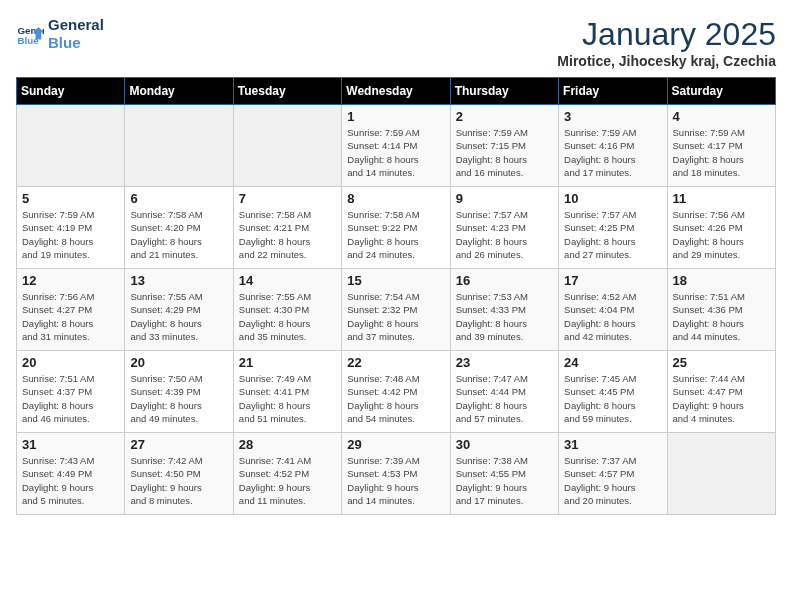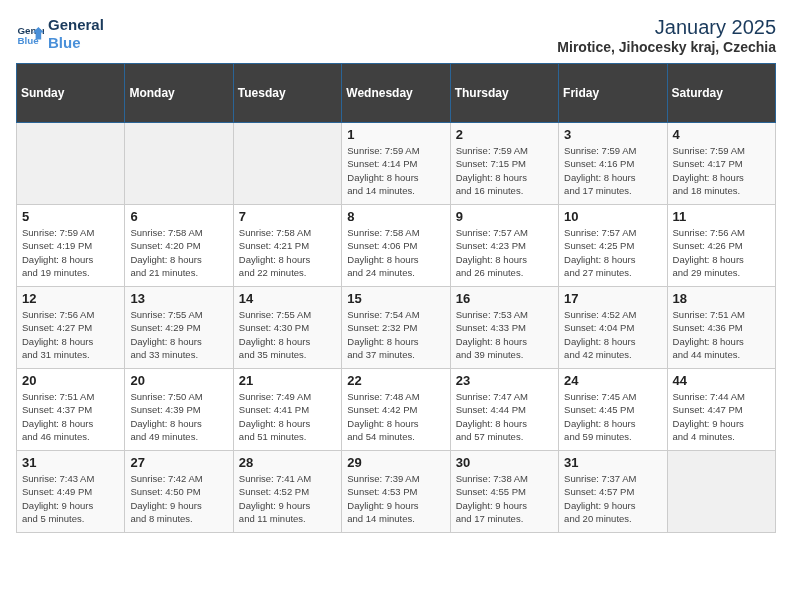--- a/index.html
+++ b/index.html
@@ -22,39 +22,39 @@
       gap: 4px;
     }
     .logo-icon {
       width: 28px;
       height: 28px;
     }
     .title-block {
       text-align: right;
     }
     .cal-title {
-      font-size: 20px;
+      font-size: 32px;
       color: #1a3a5c;
       font-weight: normal;
     }
     .cal-subtitle {
       font-size: 14px;
       color: #333;
       font-weight: bold;
     }
     table {
       width: 100%;
       border-collapse: collapse;
       table-layout: fixed;
     }
     thead th {
-      background: #404040;
+      background: #000000;
       color: #fff;
       font-size: 12px;
-      padding: 22px 4px;
+      padding: 6px 4px;
       text-align: left;
       border: 1px solid #2a6496;
     }
     tbody td {
       border: 1px solid #ccc;
       vertical-align: top;
       padding: 4px 5px;
       font-size: 10px;
       color: #333;
       height: 82px;
@@ -164,21 +164,21 @@
         <td>
           <span class="day-num">7</span>
           <div class="cell-content">Sunrise: 7:58 AM</div>
           <div class="cell-content">Sunset: 4:21 PM</div>
           <div class="cell-content">Daylight: 8 hours</div>
           <div class="cell-content">and 22 minutes.</div>
         </td>
         <td>
           <span class="day-num">8</span>
           <div class="cell-content">Sunrise: 7:58 AM</div>
-          <div class="cell-content">Sunset: 4:06 PM</div>
+          <div class="cell-content">Sunset: 9:22 PM</div>
           <div class="cell-content">Daylight: 8 hours</div>
           <div class="cell-content">and 24 minutes.</div>
         </td>
         <td>
           <span class="day-num">9</span>
           <div class="cell-content">Sunrise: 7:57 AM</div>
           <div class="cell-content">Sunset: 4:23 PM</div>
           <div class="cell-content">Daylight: 8 hours</div>
           <div class="cell-content">and 26 minutes.</div>
         </td>
@@ -285,21 +285,21 @@
           <div class="cell-content">and 57 minutes.</div>
         </td>
         <td>
           <span class="day-num">24</span>
           <div class="cell-content">Sunrise: 7:45 AM</div>
           <div class="cell-content">Sunset: 4:45 PM</div>
           <div class="cell-content">Daylight: 8 hours</div>
           <div class="cell-content">and 59 minutes.</div>
         </td>
         <td>
-          <span class="day-num">44</span>
+          <span class="day-num">25</span>
           <div class="cell-content">Sunrise: 7:44 AM</div>
           <div class="cell-content">Sunset: 4:47 PM</div>
           <div class="cell-content">Daylight: 9 hours</div>
           <div class="cell-content">and 4 minutes.</div>
         </td>
       </tr>
       <tr>
         <td>
           <span class="day-num">31</span>
           <div class="cell-content">Sunrise: 7:43 AM</div>

